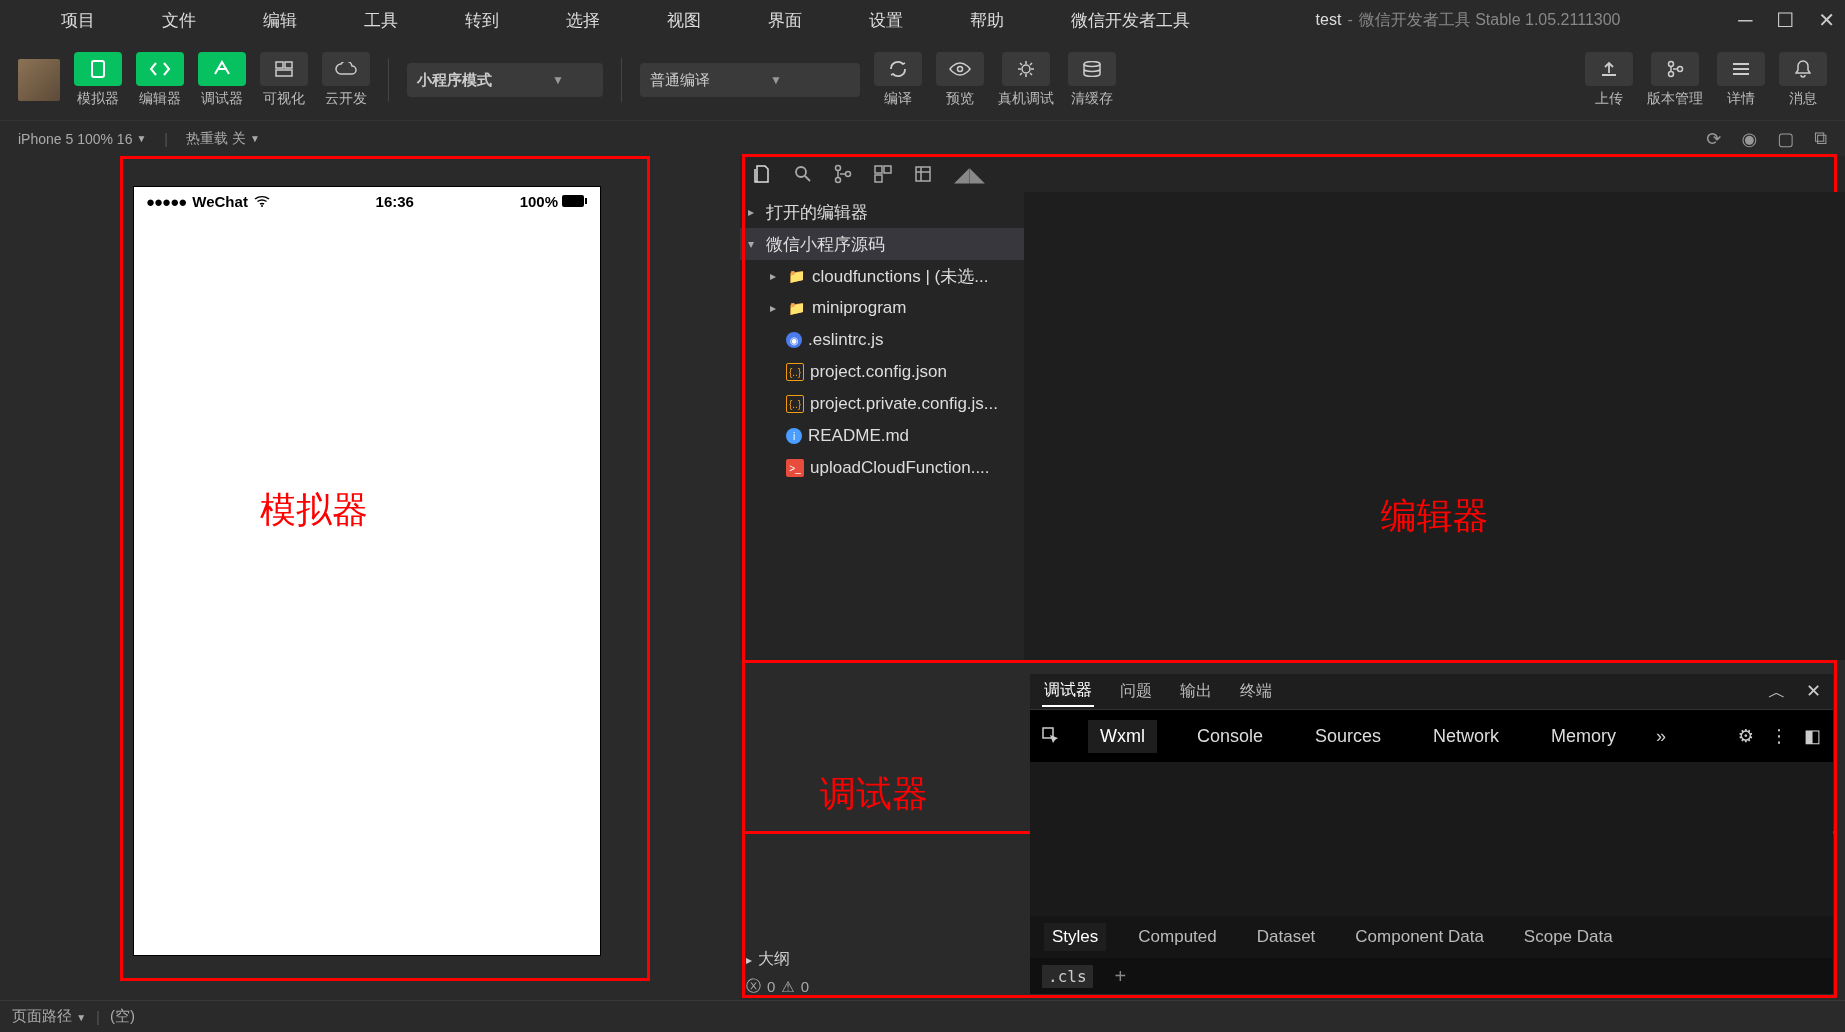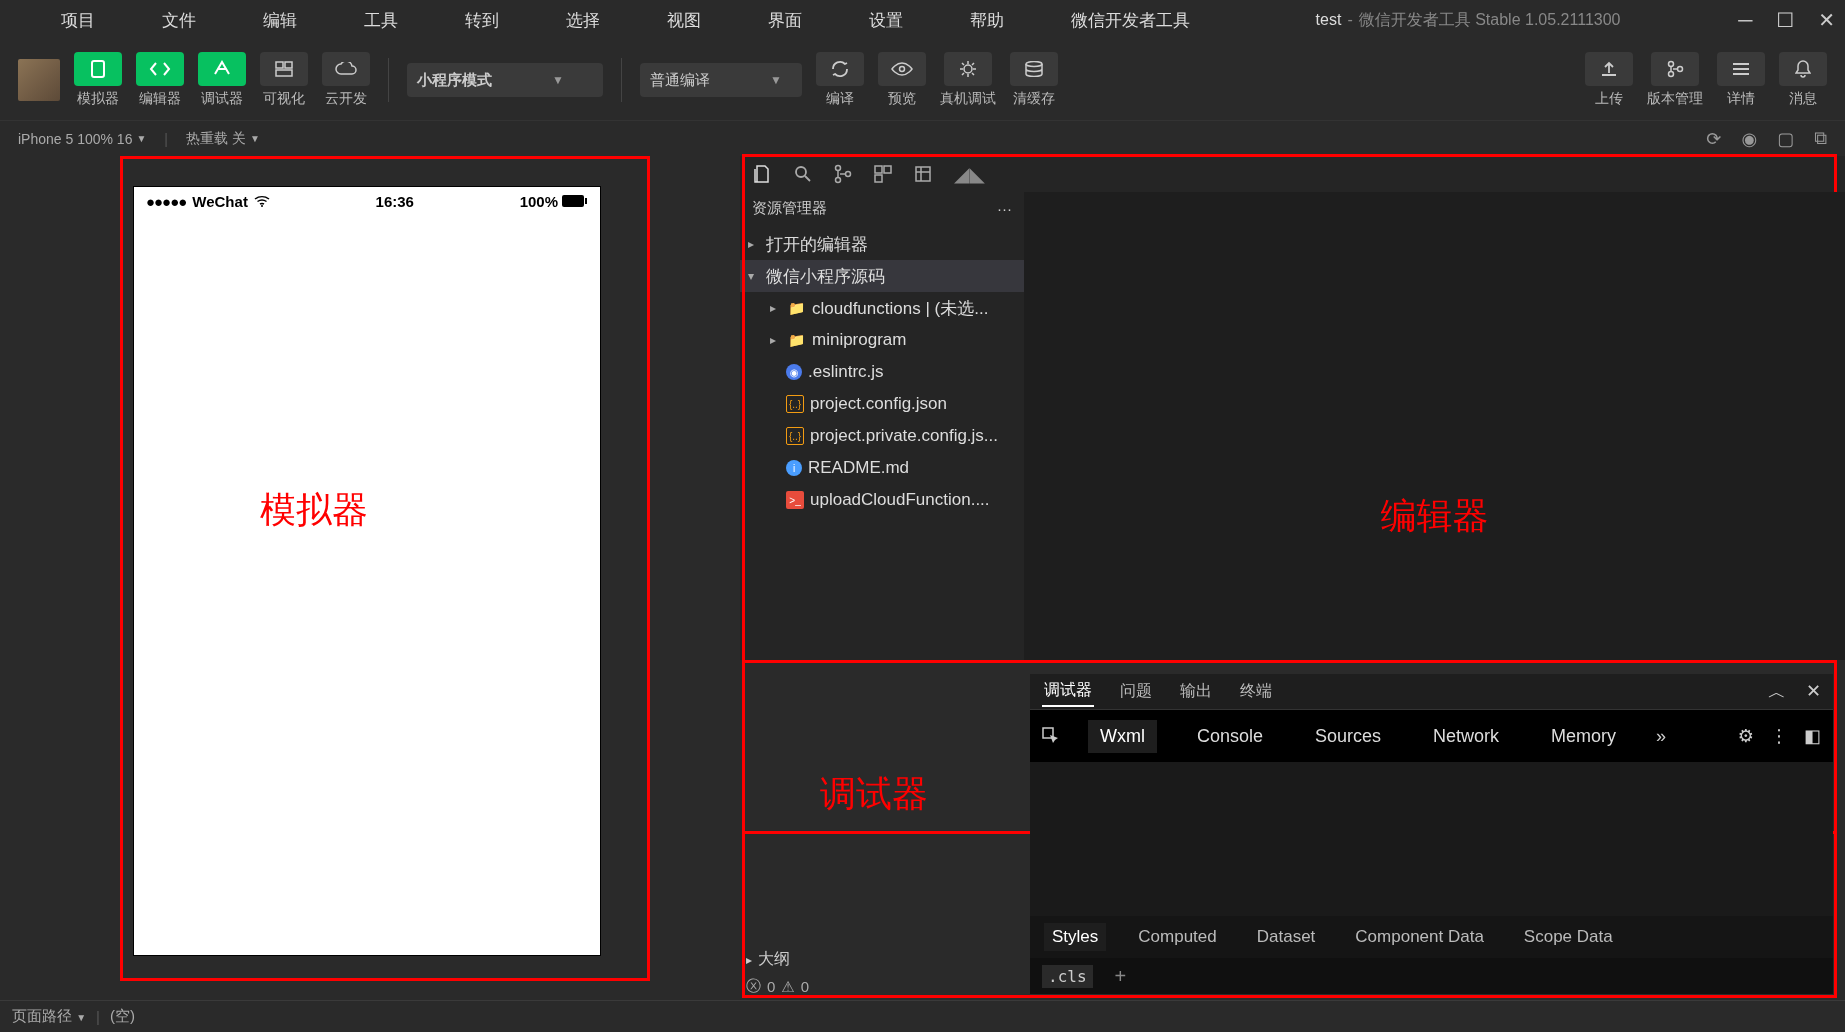--- a/index.html
+++ b/index.html
@@ -173,21 +173,21 @@
         </svg>
       </div>
     <span class="tb-label">云开发</span>
   </div>
   <div class="toolbar-sep"></div>
   <div class="tb-select" style="width:196px;font-weight:bold;">
     <span>小程序模式</span>
     <span class="caret">▼</span>
   </div>
   <div class="toolbar-sep"></div>
-  <div class="tb-select" style="width:162px;">
+  <div class="tb-select" style="width:220px;">
     <span>普通编译</span>
     <span class="caret">▼</span>
   </div>
 
   <div class="tb-group">
     <div class="tb-btn dark">
         <svg width="20" height="18" viewBox="0 0 20 18">
           <path d="M3 9a7 7 0 0112-5l2-1M17 9a7 7 0 01-12 5l-2 1" fill="none" stroke="#ccc" stroke-width="1.8"></path>
         </svg>
       </div>
@@ -342,24 +342,20 @@
             <rect x="2" y="2" width="14" height="14" fill="none" stroke="#aaa" stroke-width="1.5"></rect>
             <path d="M2 7h14M7 2v14" stroke="#aaa" stroke-width="1.5"></path>
           </svg>
         </span>
       <span style="color:#888;">◢◣</span>
     </div>
     <div class="editor-area">
       <div class="editor-outline"></div>
 
       <div class="explorer">
-        <div class="explorer-header">
-          <span>资源管理器</span>
-          <span class="dots3">···</span>
-        </div>
         <div class="tree">
           <div class="tree-row">
             <span class="chev">▸</span>
             <span>打开的编辑器</span>
           </div>
           <div class="tree-row selected">
             <span class="chev">▾</span>
             <span>微信小程序源码</span>
           </div>
           <div class="tree-row">

